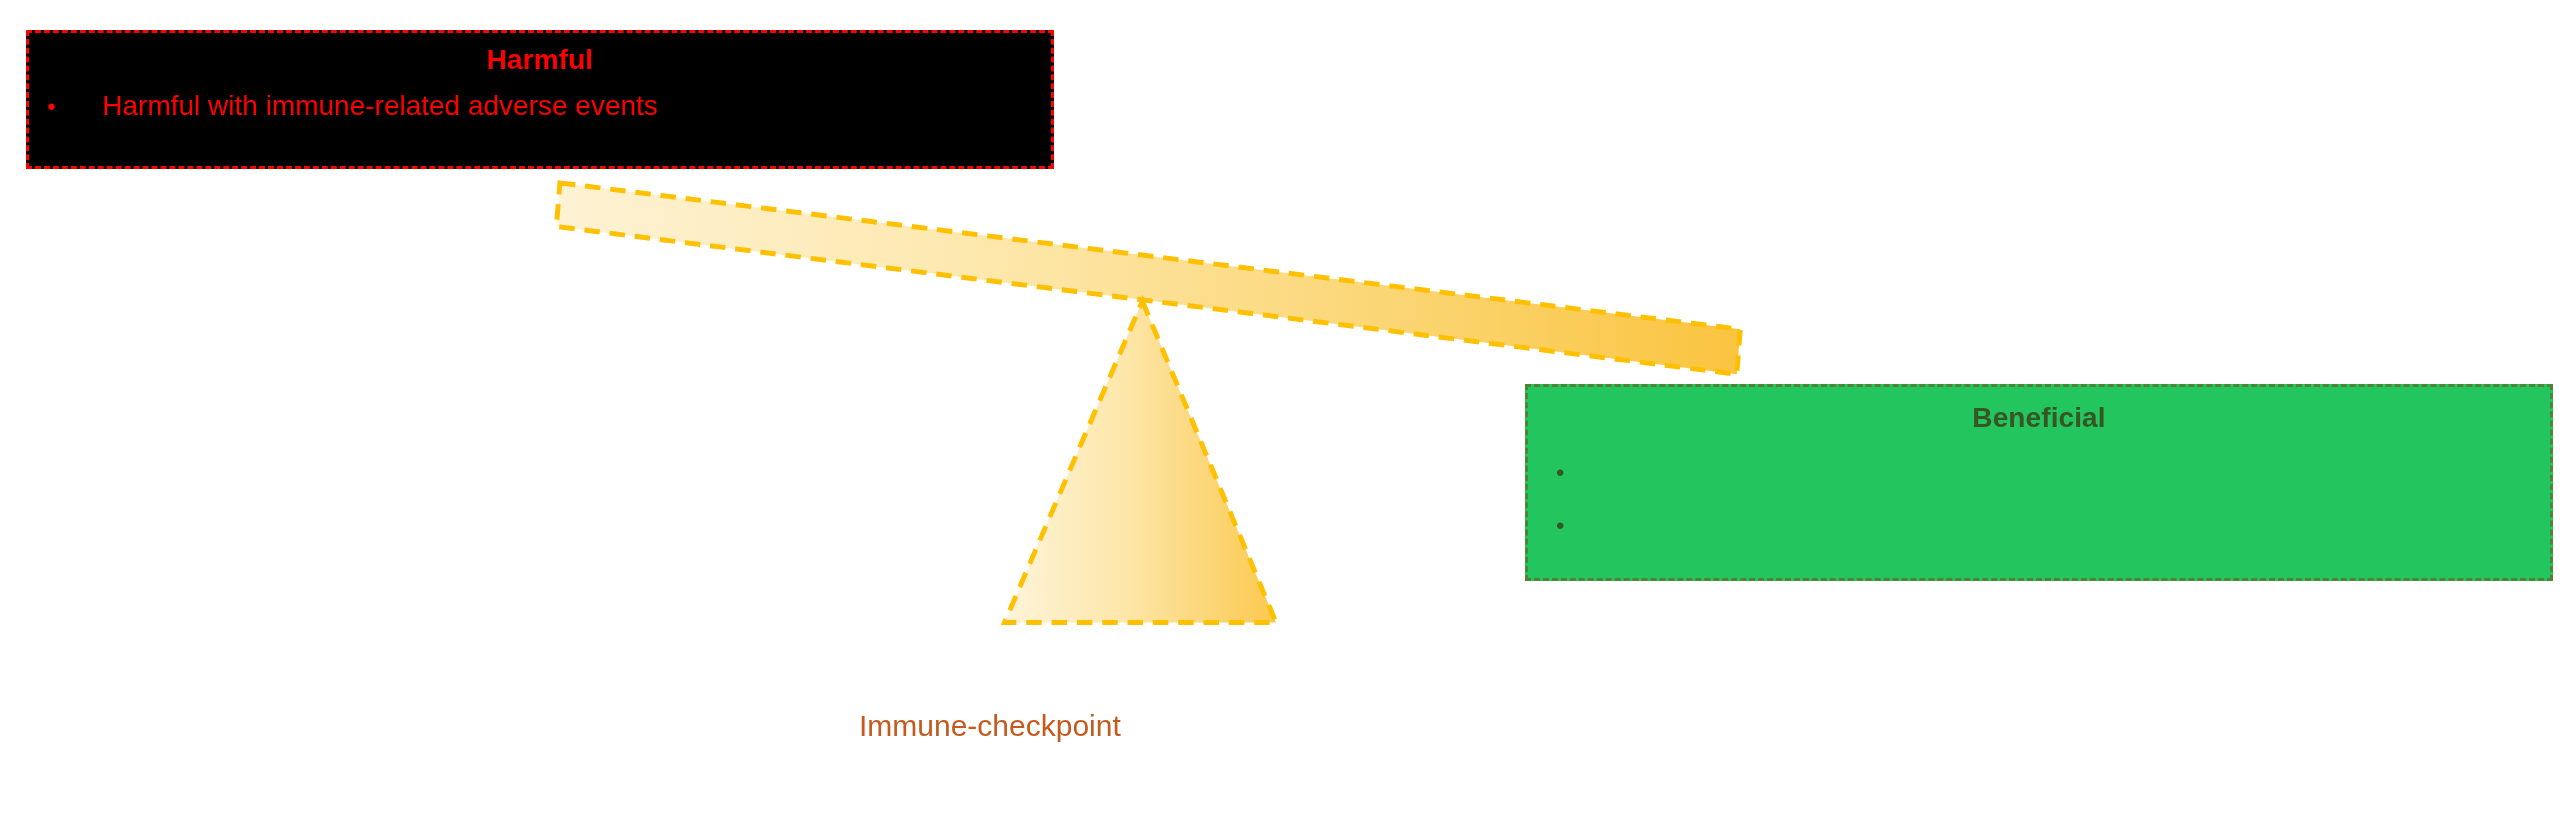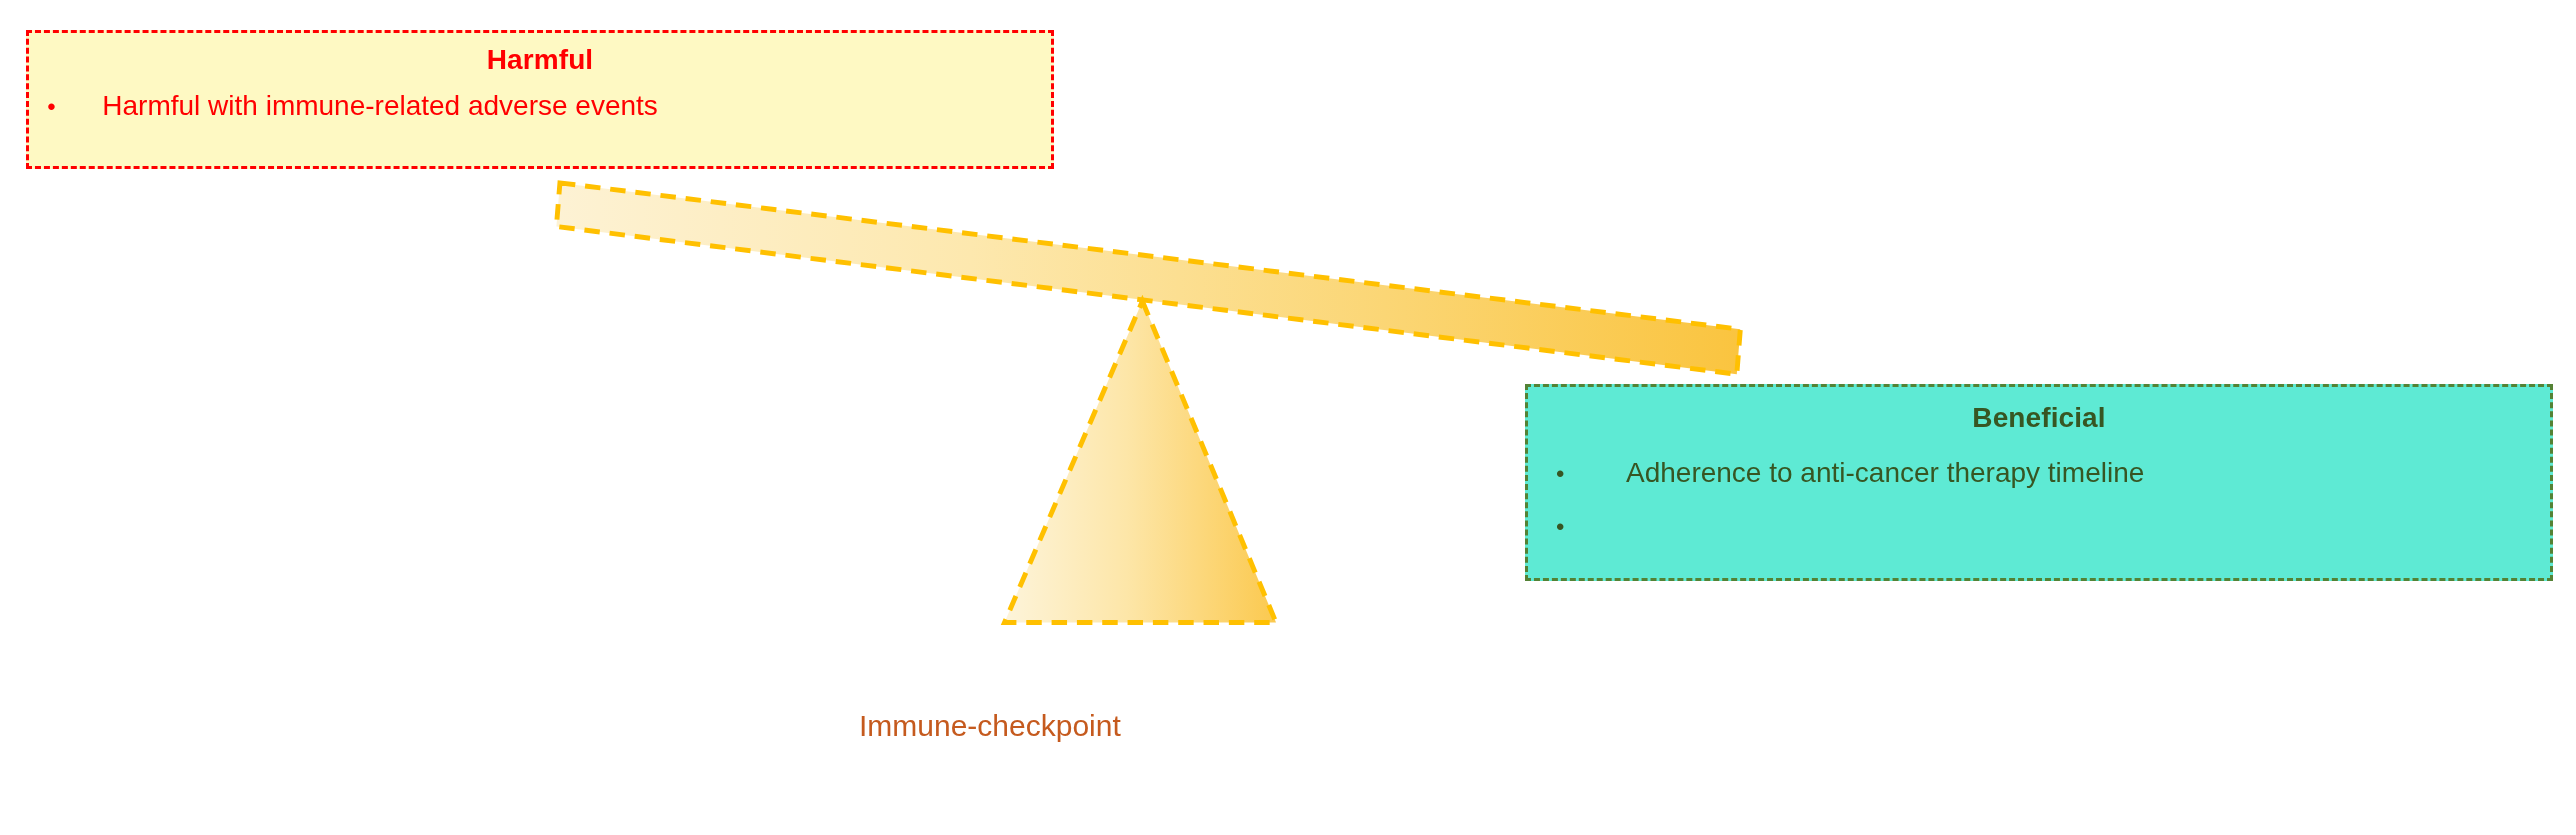--- a/index.html
+++ b/index.html
@@ -42,21 +42,21 @@
     flex: 1 1 auto;
     white-space: nowrap;
   }
 
   
   #harmful-box {
     left: 26px;
     top: 30px;
     width: 1028px;
     height: 139px;
-    background: #fef9c3;
+    background: #000000;
     border-color: #FF0000;
     color: #FF0000;
     padding: 7px 0 0 0;
   }
   #harmful-box .title {
     font-size: 28px;
     line-height: 34px;
     margin-top: 2.8px;
   }
   #harmful-box .bullet-row {
@@ -66,21 +66,21 @@
     line-height: 35px;
   }
   #harmful-box .bullet-dot { width: 55px; font-size: 24px; }
 
   
   #beneficial-box {
     left: 1525px;
     top: 384px;
     width: 1028px;
     height: 197px;
-    background: #5eead4;
+    background: #22c55e;
     border-color: #548235;
     color: #375623;
     padding: 5.6px 0 0 0;
   }
   #beneficial-box .title {
     font-size: 28px;
     line-height: 34px;
     margin-top: 8.4px;
   }
   #beneficial-box .bullets { margin-top: 11.3px; }
@@ -146,21 +146,20 @@
         <span class="bullet-text">Harmful with immune-related adverse events</span>
       </div>
     </div>
   </div>
 
   <div id="beneficial-box" class="callout">
     <div class="title">Beneficial</div>
     <div class="bullets">
       <div class="bullet-row">
         <span class="bullet-dot">•</span>
-        <span class="bullet-text">Adherence to anti-cancer therapy timeline</span>
       </div>
       <div class="bullet-row">
         <span class="bullet-dot">•</span>
       </div>
     </div>
   </div>
 
   <div id="fulcrum-label">
     <div>Immune-checkpoint</div>
   </div>

